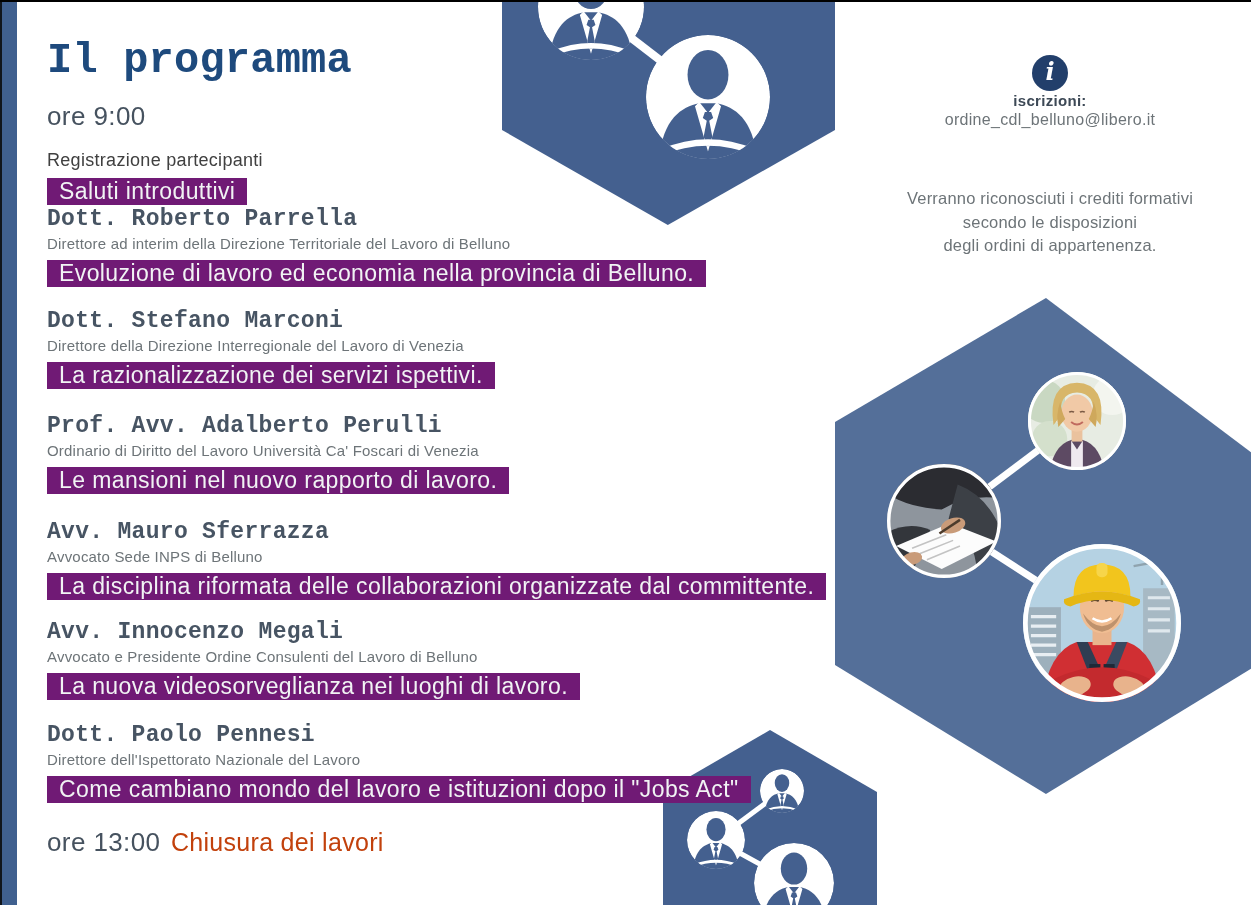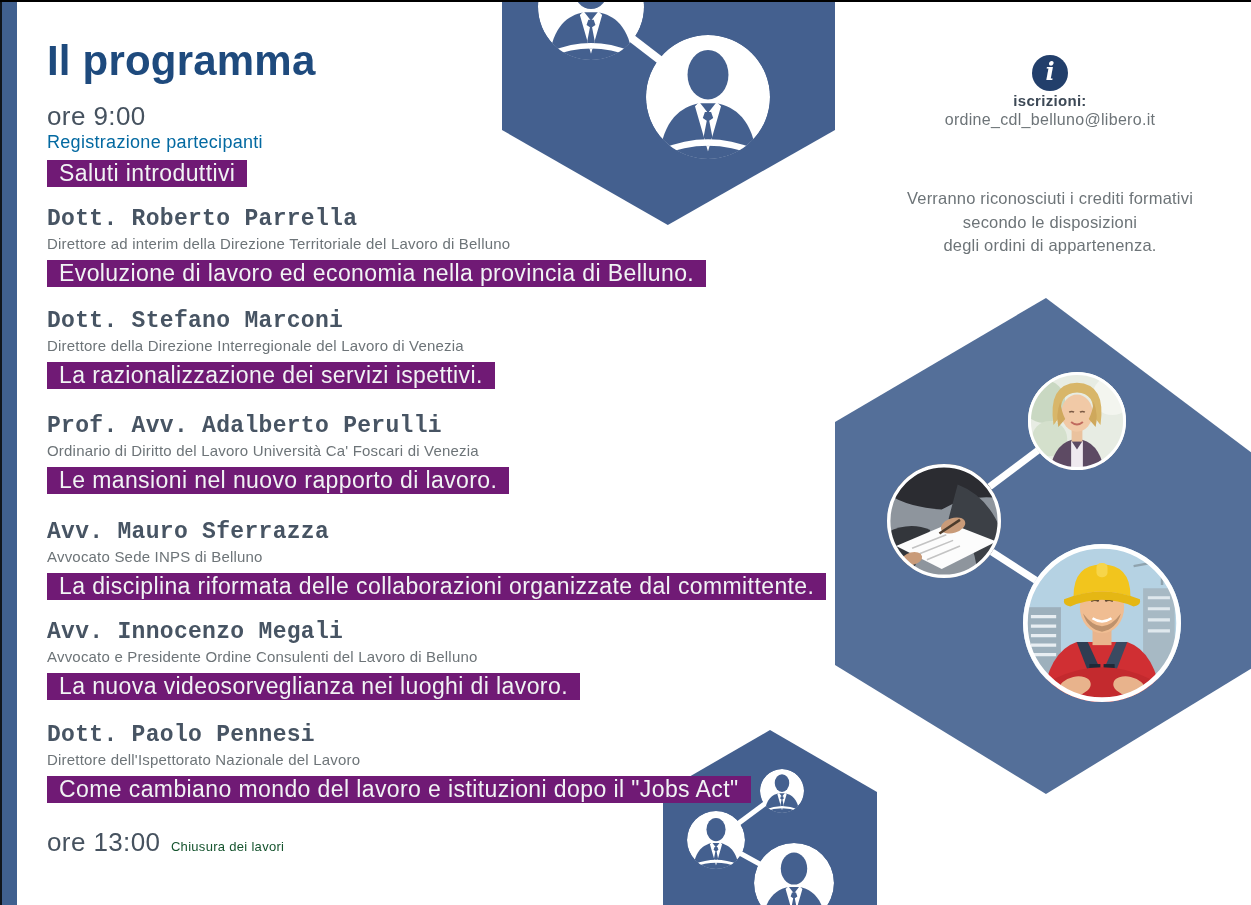--- a/index.html
+++ b/index.html
@@ -17,30 +17,30 @@
   .hex-top{left:502px;top:-160px;width:333px;height:383px;background:#44608f;
     clip-path:polygon(49.8% 0%,100% 25.1%,100% 75.2%,49.8% 100%,0% 75.2%,0% 25.1%);}
   .hex-bottom{left:663px;top:728px;width:214px;height:248px;background:#44608f;
     clip-path:polygon(50% 0%,100% 25%,100% 75%,50% 100%,0% 75%,0% 25%);}
   .hex-photos{left:835px;top:296px;width:435px;height:496px;background:#546f99;
     clip-path:polygon(48.5% 0%,100% 34%,100% 72.4%,48.5% 100%,0% 74%,0% 25%);}
   .hex svg{position:absolute;left:0;top:0;}
 
   
   .page-title{position:absolute;left:47px;top:34px;font-size:42px;line-height:50px;
-    font-weight:bold;color:#1e4a7d;letter-spacing:0.2px;}
+    font-weight:bold;color:#1e4a7d;letter-spacing:0.2px;font-family:Liberation Mono, monospace;}
   .block{position:absolute;left:47px;}
   .time{font-size:26px;line-height:28px;font-weight:normal;color:#46525f;letter-spacing:0.4px;}
-  .desc{font-size:18px;line-height:23px;color:#0369a1;margin-top:1px;letter-spacing:0.3px;}
+  .desc{font-size:18px;line-height:23px;color:#404040;margin-top:19px;letter-spacing:0.3px;}
   .speaker-name{font-size:23px;line-height:28px;font-weight:bold;color:#475463;letter-spacing:0.3px;font-family:Liberation Mono, monospace;}
   .speaker-role{font-size:15px;line-height:20px;color:#6d7478;margin-top:1px;letter-spacing:0.2px;}
   .badge{display:inline-block;margin-top:6px;background:#701a75;color:#f1f3f4;
     font-size:23px;line-height:20px;padding:3px 12px 4px 12px;letter-spacing:0.4px;}
   .closing .time{display:inline;}
-  .closing .desc-inline{display:inline;font-size:13px;color:#14532d;letter-spacing:0.3px;margin-left:6px;}
+  .closing .desc-inline{display:inline;font-size:25px;color:#c2410c;letter-spacing:0.3px;margin-left:6px;}
 
   
   .info-col{position:absolute;left:850px;top:53px;width:400px;text-align:center;}
   .info-circle{width:36px;height:36px;border-radius:50%;background:#223f6b;margin:0 auto;
     display:flex;align-items:center;justify-content:center;}
   .info-i{color:#fff;font-family:"DejaVu Serif", serif;font-style:italic;font-weight:bold;
     font-size:24px;line-height:24px;transform:translateY(-1px);}
   .info-label{font-size:15px;line-height:19px;font-weight:bold;color:#3d4956;letter-spacing:0.3px;}
   .info-email{font-size:16px;line-height:20px;color:#6d7478;letter-spacing:0.3px;}
   .credits{margin-top:57px;font-size:16.5px;line-height:23.5px;color:#6d7478;letter-spacing:0.2px;}

